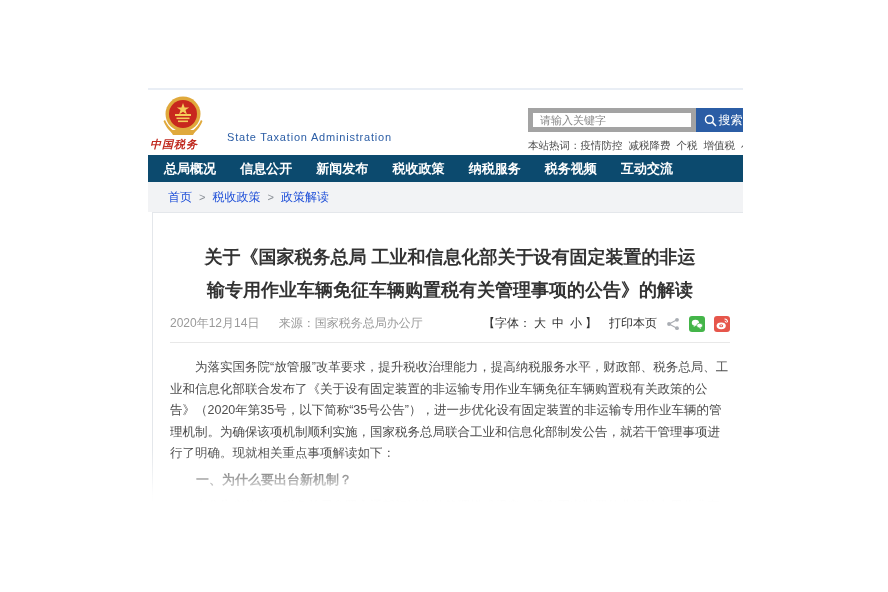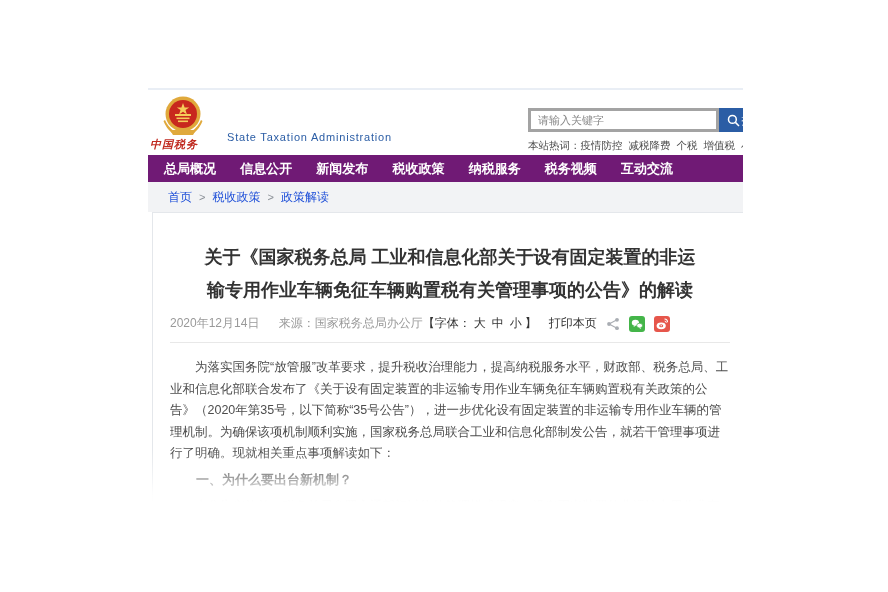--- a/index.html
+++ b/index.html
@@ -15,43 +15,43 @@
   .site-header { position:relative; height:65px; background:#ffffff; }
   .emblem { position:absolute; left:12px; top:5px; }
   .seal-text { position:absolute; left:2px; top:47px; width:64px; text-align:left;
     font-family:"Liberation Serif","DejaVu Serif",serif; font-style:italic; font-weight:bold;
     font-size:11px; color:#c02a20; letter-spacing:1px; }
   .cn-title { position:absolute; left:78px; top:7px; font-size:27px; font-weight:bold; color:#2b5da5; letter-spacing:2px; }
   .en-title { position:absolute; left:79px; top:41px; font-family:Liberation Sans, sans-serif;
     font-size:11px; color:#2b5da5; letter-spacing:0.8px; }
 
   .search-row { position:absolute; left:380px; top:18px; display:flex; }
-  .search-input { width:191px; height:24px; border:3px solid #a3a3a3; font-size:11px; padding:4px 7px; color:#333; outline:none; }
+  .search-input { width:168px; height:24px; border:5px solid #a3a3a3; font-size:11px; padding:4px 7px; color:#333; outline:none; }
   .search-input::placeholder { color:#888; }
   .search-btn { height:24px; width:54px; border:none; background:#2b5da5; color:#fff; font-size:12px;
     display:flex; align-items:center; justify-content:center; gap:2px; cursor:pointer; }
   .hotwords { position:absolute; left:380px; top:49px; font-size:10.5px; color:#4a4a4a; white-space:nowrap; }
   .hotwords a { color:#4a4a4a; text-decoration:none; margin-right:6px;text-align:center; }
 
   
-  .nav { height:27px; background:#701a75; display:flex; align-items:center; }
+  .nav { height:27px; background:#0c4a6e; display:flex; align-items:center; }
   .nav-list { display:flex; justify-content:space-between; width:525px; padding-left:16px; }
   .nav a { color:#ffffff; font-size:13px; font-weight:bold; text-decoration:none; white-space:nowrap; }
 
   
   .breadcrumb { height:30px; background:#f2f3f5; display:flex; align-items:center; padding-left:20px; font-size:12px; }
   .breadcrumb a { color:#1d4ed8; text-decoration:none; }
   .crumb-sep { color:#8a8f96; margin:0 7px; font-size:11px; }
 
   
   .content-box { margin-left:4px; width:610px; background:#ffffff; border:1px solid #e4e7eb;
     padding:28px 31px 40px 17px; }
   .article-title { width:500px; margin:0 auto; text-align:center; font-size:18px; line-height:33px;
     font-weight:600; color:#333333; }
-  .meta-row { display:flex; align-items:center; margin-top:8px; }
+  .meta-row { display:flex; justify-content:space-between; align-items:center; margin-top:8px; }
   .meta-left { font-size:12px; color:#999999; }
   .meta-left .date { margin-right:16px; }
   .meta-right { display:flex; align-items:center; font-size:12px; color:#333333; }
   .meta-right a { color:#333333; text-decoration:none; }
   .fs-link { margin:0 3px; }
   .print-link { margin-left:12px; }
   .share-ico { margin-left:9px; display:inline-flex; align-items:center; cursor:pointer; }
   .divider { border:none; border-top:1px solid #e8e8e8; margin-top:10px; }
 
   .article-body p { margin-top:6px; text-indent:2em; font-size:12.5px; line-height:21.5px; color:#4d4d4d; }

